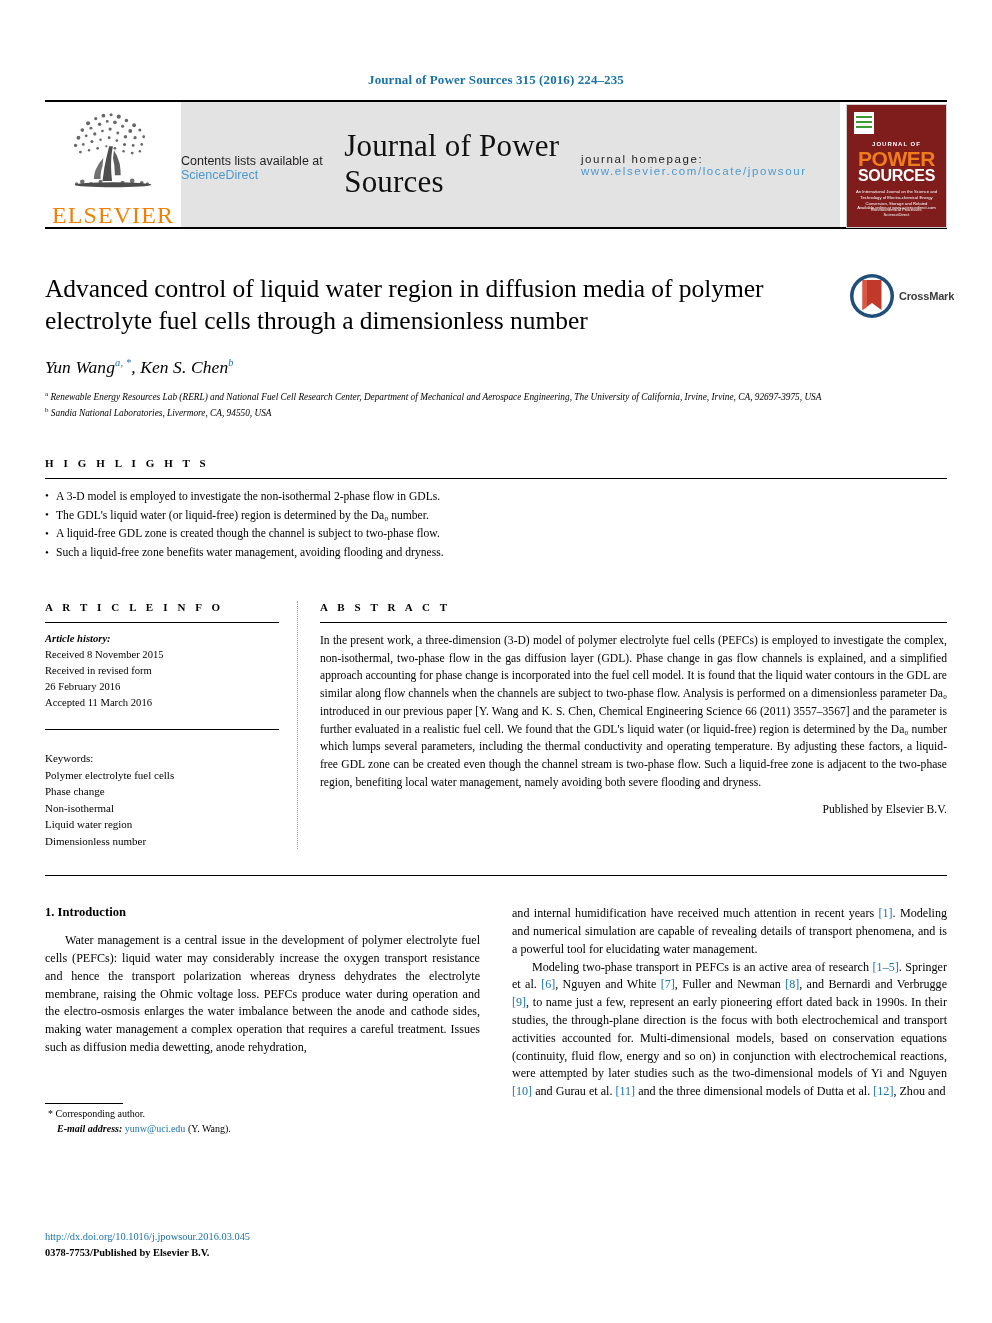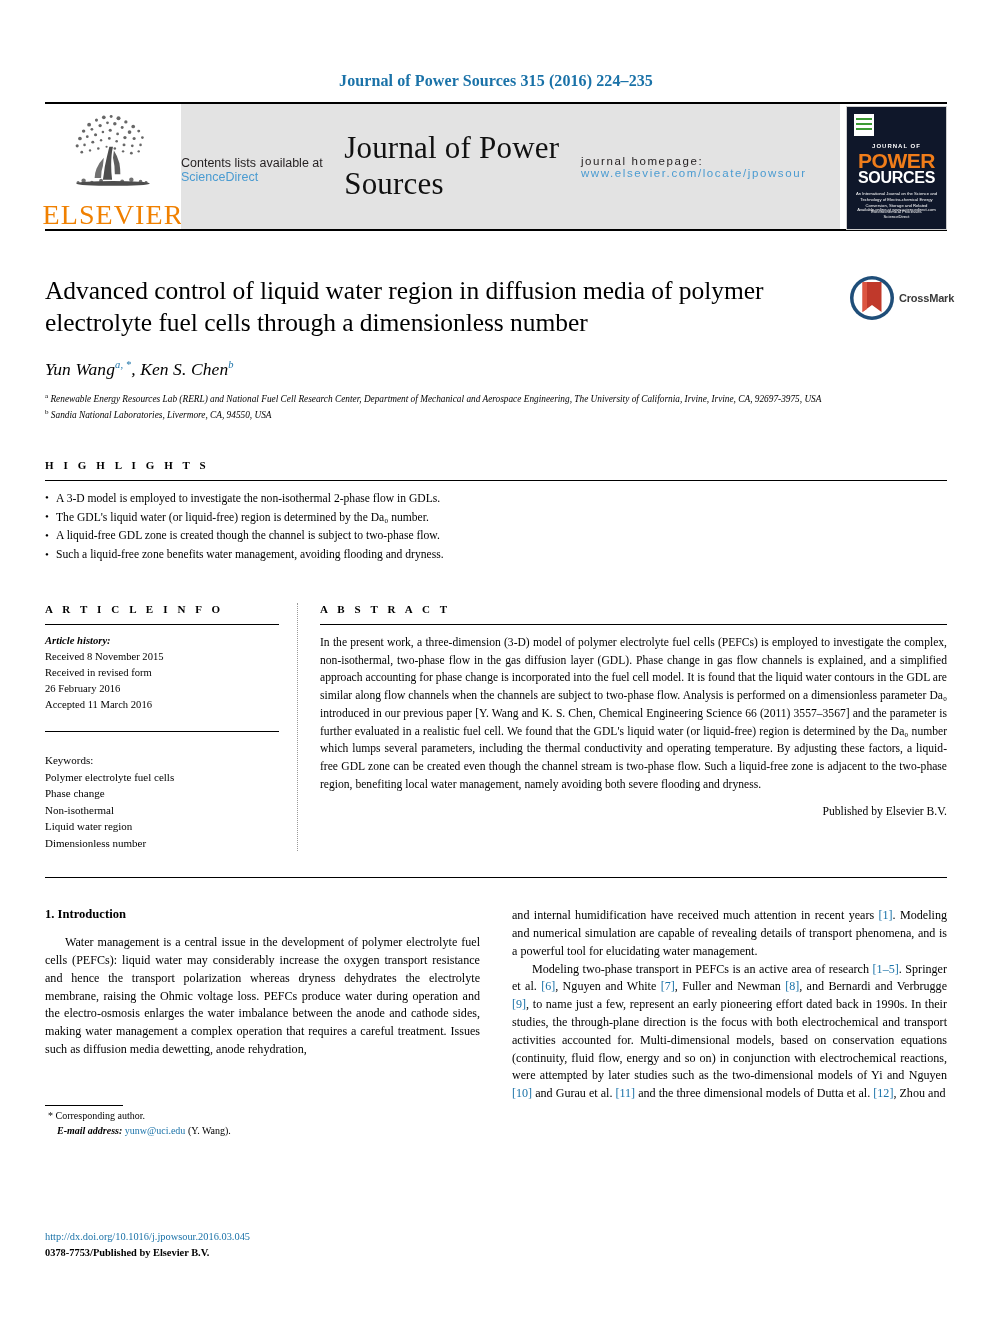--- a/index.html
+++ b/index.html
@@ -13,21 +13,21 @@
     position: relative;
     overflow: hidden;
   }
 
   .page { padding: 0 45px; position: relative; height: 100%; }
 
   
   .running-head {
     text-align: center;
     color: #1a72a8;
-    font-size: 16px;
+    font-size: 13px;
     font-weight: bold;
     padding-top: 72px;
     letter-spacing: .1px;
   }
 
   
   .masthead {
     margin-top: 12px;
     border-top: 2.2px solid #000;
     border-bottom: 2.2px solid #000;
@@ -41,21 +41,21 @@
     flex: 0 0 136px;
     display: flex;
     flex-direction: column;
     align-items: center;
     justify-content: flex-start;
     padding-top: 6px;
   }
   .tree-svg { display:block; }
   .elsevier-word {
     font-family: "Liberation Serif", serif;
-    font-size: 28px;
+    font-size: 24px;
     letter-spacing: 1.1px;
     color: #f08000;
     line-height: 1;
     margin-top: 1px;
   }
   .banner {
     flex: 1 1 auto;
     background: #e3e3e3;
     display: flex;
     align-items: center;
@@ -81,21 +81,21 @@
     font-family: "Liberation Sans", sans-serif;
     font-size: 11.5px;
     letter-spacing: 1.6px;
     color: #231f20;
   }
   .homepage-line .url { color: #4a9bd1; }
   .cover {
     position: absolute;
     right: 0; top: 2px;
     width: 101px; height: 124px;
-    background: #0f172a;
+    background: #7f1d1d;
     border: 1px solid #cfcfcf;
     overflow: hidden;
   }
   .cover-inner { position: relative; width: 100%; height: 100%; padding: 6px 5px; }
   .cover-el {
     position:absolute; left:7px; top:7px; width:20px; height:22px;
     background:#ffffff;
   }
   .cover-el i {
     position:absolute; left:2px; width:16px; height:2px; background:#3d9b35;

